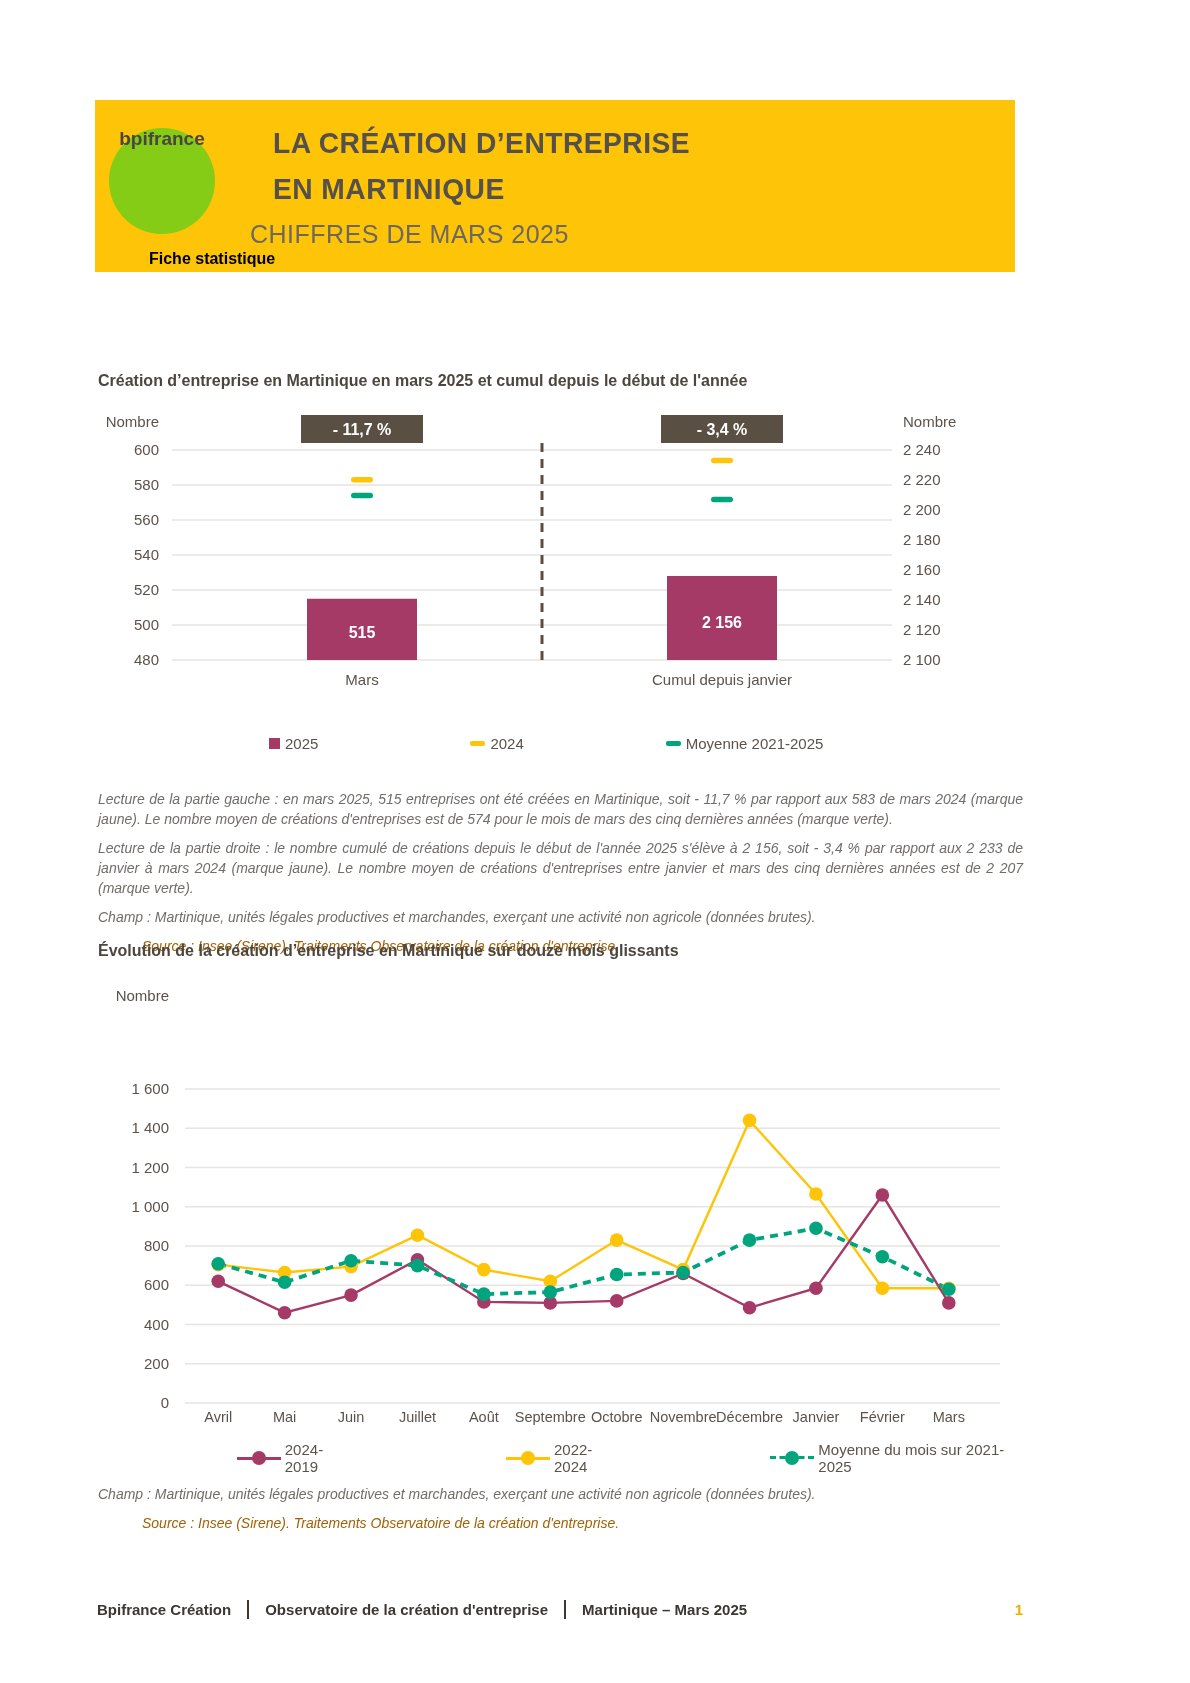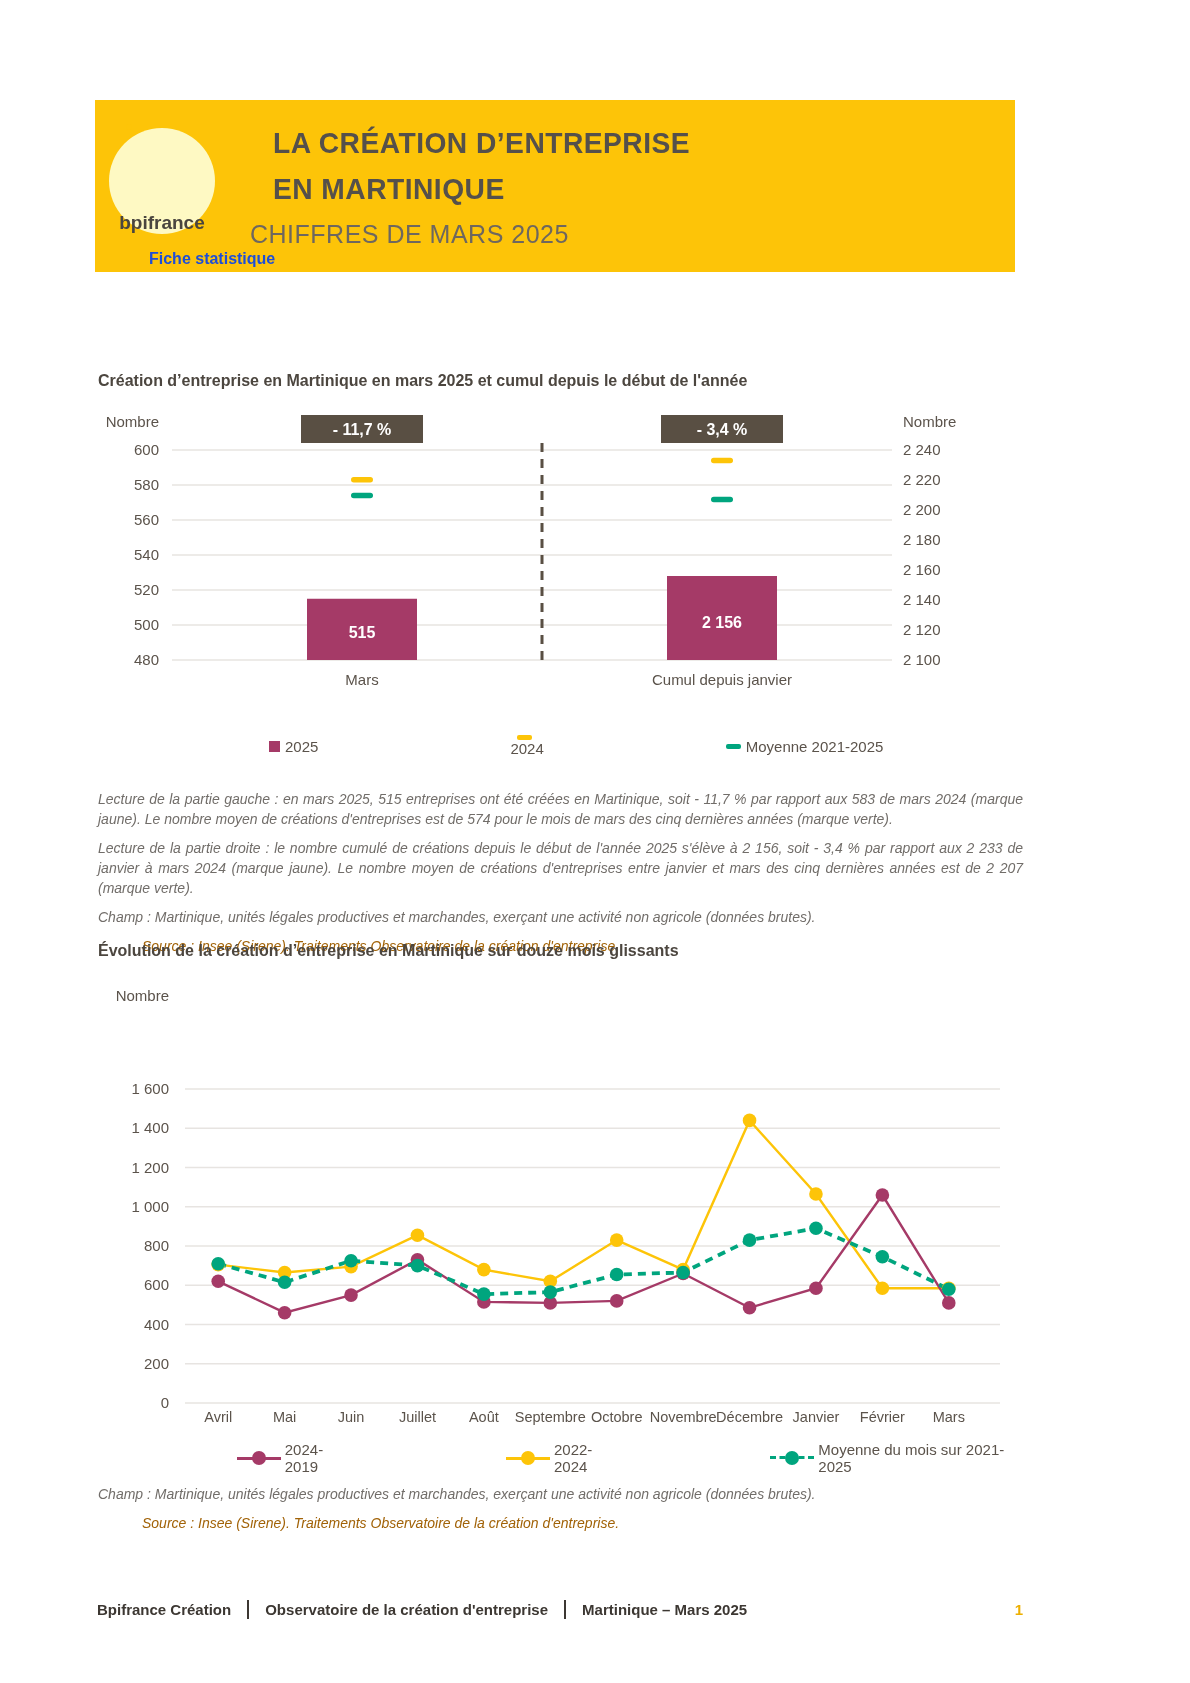--- a/index.html
+++ b/index.html
@@ -2,27 +2,27 @@
 <html><head>
 <meta charset="utf-8">
 <style>
   html,body{margin:0;padding:0;background:#ffffff;}
   body{font-family:"Liberation Sans", sans-serif; color:#57504A;}
   .page{position:relative;width:1190px;height:1683px;background:#fff;overflow:hidden;}
 
   
   .band{position:absolute;left:95px;top:100px;width:920px;height:172px;background:#FDC408;}
   .logos{position:absolute;left:14px;top:26px;width:300px;height:120px;}
-  .circle-white{position:absolute;left:0;top:2px;width:106px;height:106px;border-radius:50%;background:#fef9c3;display:flex;align-items:flex-end;justify-content:center;}
+  .circle-white{position:absolute;left:0;top:2px;width:106px;height:106px;border-radius:50%;background:#84cc16;display:flex;align-items:flex-start;justify-content:center;}
   .bpif-text{font-weight:bold;font-size:19px;color:#4A453F;position:relative;}
   .bpif-dot{position:absolute;left:17px;top:-4px;width:6px;height:6px;border-radius:50%;background:#FDC408;}
   .circle-brown{position:absolute;left:112px;top:6px;width:96px;height:98px;border-radius:50%;background:#57504A;display:flex;align-items:center;justify-content:center;}
   .crea-text{font-weight:bold;font-size:15px;letter-spacing:0.5px;color:#ffffff;position:relative;}
   .crea-dot{position:absolute;left:61%;top:118%;width:7px;height:7px;border-radius:50%;background:#FDC408;}
-  .tagline{position:absolute;left:40px;top:124px;font-weight:bold;font-size:16px;color:#1d4ed8;}
+  .tagline{position:absolute;left:40px;top:124px;font-weight:bold;font-size:16px;color:#000000;}
   .band-titles{position:absolute;left:155px;top:20px;width:765px;text-align:left;}
   .t1{font-weight:bold;font-size:30px;line-height:46px;color:#55504B;letter-spacing:0.5px;transform:scaleX(0.94);transform-origin:center;}
   .t2{font-weight:400;font-size:25px;line-height:40px;color:#6E675F;letter-spacing:0.5px;margin-top:2px;}
 
   
   .sec-title{position:absolute;left:98px;width:925px;font-weight:bold;font-size:16px;color:#4C463F;}
 
   
   .legend{position:absolute;display:flex;align-items:center;font-size:15px;color:#5B534B;}
   .legend .item{display:flex;align-items:center;}
@@ -107,26 +107,26 @@
       <rect x="570" y="163" width="110" height="84" fill="#A53A67"></rect>
       <text x="625" y="215.2" text-anchor="middle" font-size="16" font-weight="bold" fill="#fff">2 156</text>
       <rect x="254" y="64" width="22" height="5.5" rx="2.75" fill="#FDC408"></rect>
       <rect x="614" y="44.75" width="22" height="5.5" rx="2.75" fill="#FDC408"></rect>
       <rect x="254" y="79.75" width="22" height="5.5" rx="2.75" fill="#00A57E"></rect>
       <rect x="614" y="83.75" width="22" height="5.5" rx="2.75" fill="#00A57E"></rect>
       <text x="265" y="272" text-anchor="middle" font-size="15" fill="#5B534B">Mars</text>
       <text x="625" y="272" text-anchor="middle" font-size="15" fill="#5B534B">Cumul depuis janvier</text>
     </svg>
 
-  <div class="legend" style="left:97px;top:735px;width:925px;gap:40px;">
+  <div class="legend" style="left:97px;top:735px;width:925px;">
     <div class="item" style="margin-left:172px;">
       <span class="mk-square"></span>
       <span>2025</span>
     </div>
-    <div class="item" style="margin-left:152px;flex-direction:column;">
+    <div class="item" style="margin-left:152px;">
       <span class="mk-dash yellow"></span>
       <span>2024</span>
     </div>
     <div class="item" style="margin-left:142px;">
       <span class="mk-dash green"></span>
       <span>Moyenne 2021-2025</span>
     </div>
   </div>
 
   <div class="notes" style="top:789px;">

